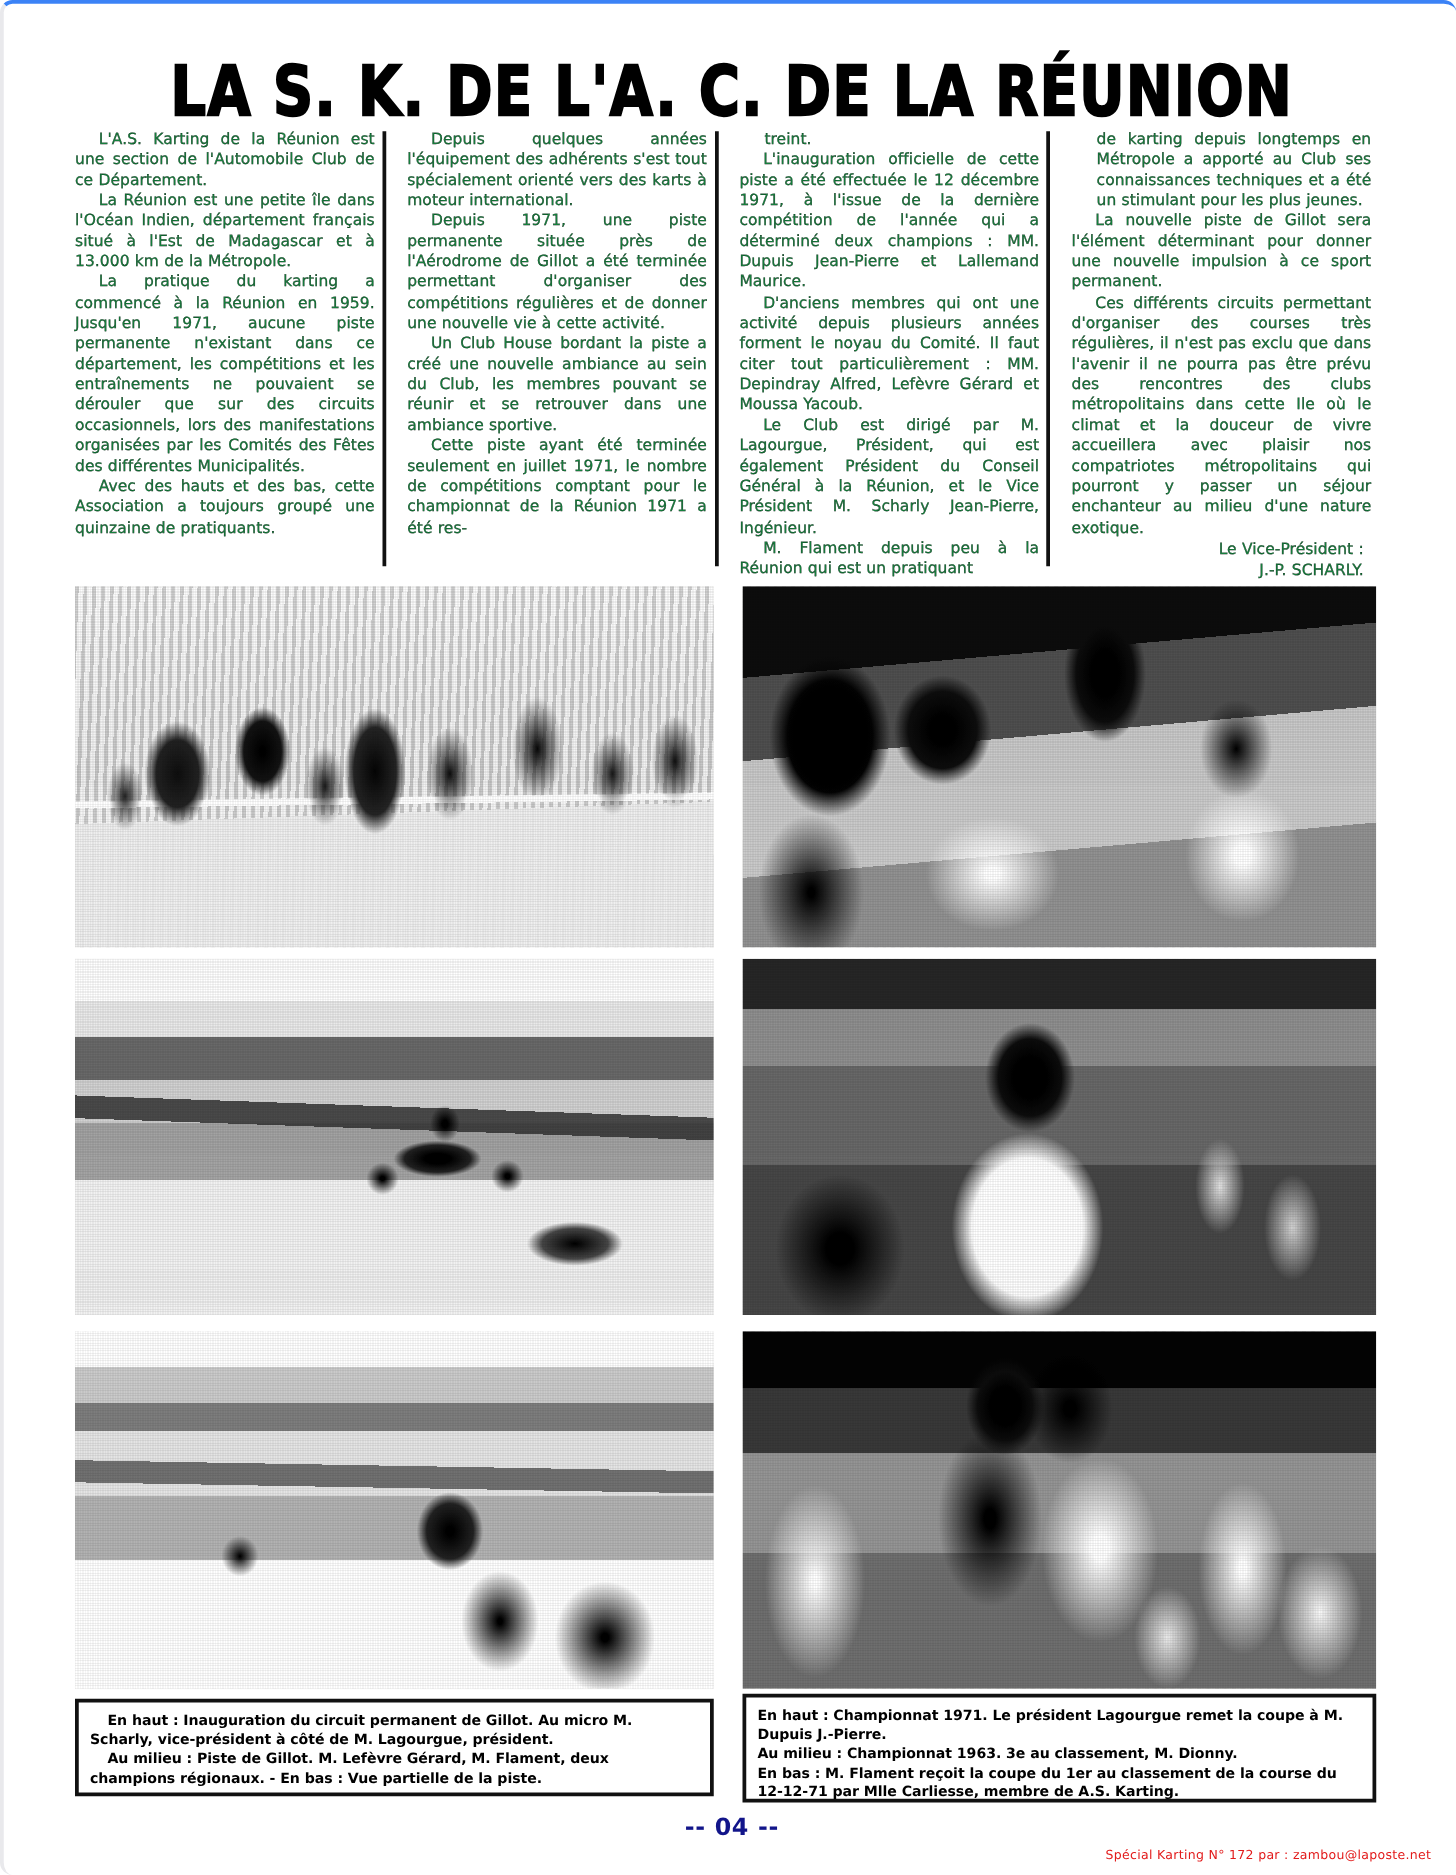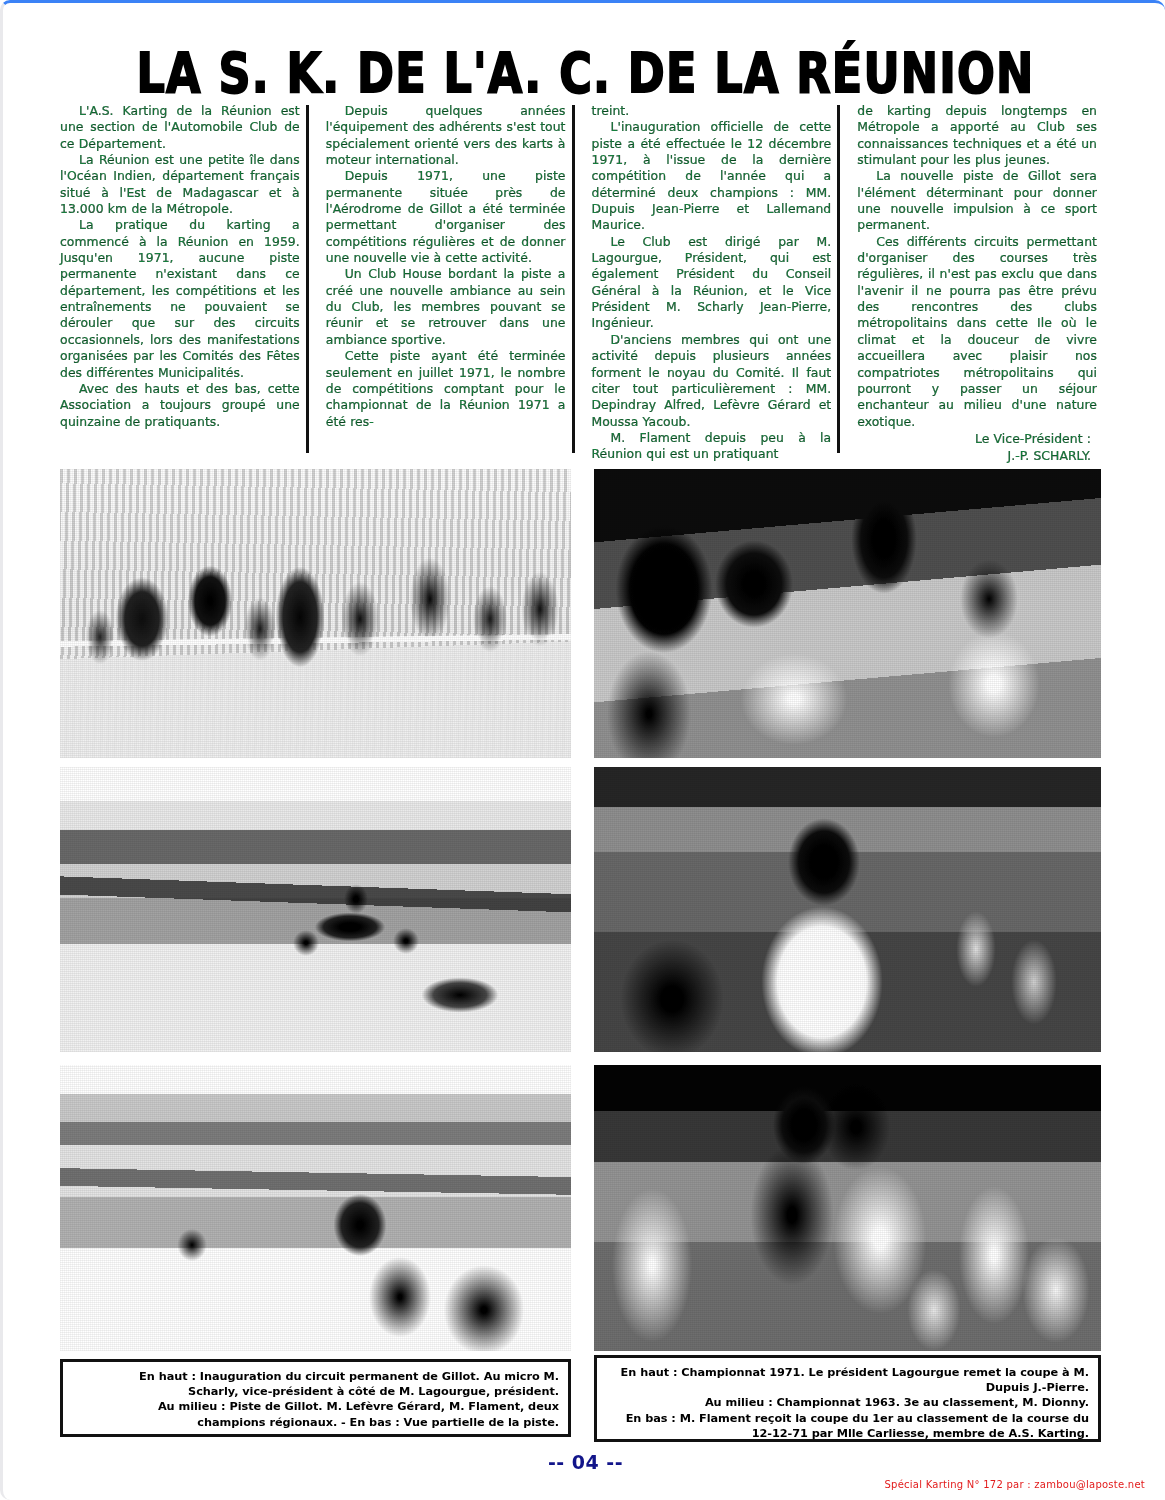--- a/index.html
+++ b/index.html
@@ -75,21 +75,21 @@
     text-justify: inter-word;
     font-family: "DejaVu Sans", sans-serif;
     font-size: 12.4px;
     line-height: 16.35px;
     color: #15803d;
     text-indent: 19px;
     letter-spacing: 0.05px;
     word-spacing: 0.2px;
     -webkit-text-stroke: 0.2px #000;
   }
-  .col p.noindent { text-indent: 0; }
+  .col p.noindent { text-indent: 0; margin-left: 20px; }
   .col p.sig {
     text-indent: 0;
     text-align: right;
     padding-right: 6px;
     margin-top: 1px;
   }
 
   
   .photo {
     position: absolute;
@@ -120,21 +120,20 @@
     padding: 7px 9px 8px 9px;
   }
   .caption-box p {
     margin: 0;
     font-family: "DejaVu Sans", sans-serif;
     font-weight: 700;
     font-size: 11.3px;
     line-height: 15.2px;
     color: #000;
     letter-spacing: -0.05px;
-    text-align: right;
   }
   .caption-box p.ind { text-indent: 14px; }
 
   
   .pagenum {
     position: absolute;
     left: 0;
     top: 1448px;
     width: 1165px;
     text-align: center;
@@ -176,22 +175,22 @@
     <div class="col">
       <p>Depuis quelques années l'équipement des adhérents s'est tout spécialement orienté vers des karts à moteur international.</p>
       <p>Depuis 1971, une piste permanente située près de l'Aérodrome de Gillot a été terminée permettant d'organiser des compétitions régulières et de donner une nouvelle vie à cette activité.</p>
       <p>Un Club House bordant la piste a créé une nouvelle ambiance au sein du Club, les membres pouvant se réunir et se retrouver dans une ambiance sportive.</p>
       <p>Cette piste ayant été terminée seulement en juillet 1971, le nombre de compétitions comptant pour le championnat de la Réunion 1971 a été res-</p>
     </div>
 
     <div class="col">
       <p class="noindent">treint.</p>
       <p>L'inauguration officielle de cette piste a été effectuée le 12 décembre 1971, à l'issue de la dernière compétition de l'année qui a déterminé deux champions : MM. Dupuis Jean-Pierre et Lallemand Maurice.</p>
+      <p>D'anciens membres qui ont une activité depuis plusieurs années forment le noyau du Comité. Il faut citer tout particulièrement : MM. Depindray Alfred, Lefèvre Gérard et Moussa Yacoub.</p>
       <p>Le Club est dirigé par M. Lagourgue, Président, qui est également Président du Conseil Général à la Réunion, et le Vice Président M. Scharly Jean-Pierre, Ingénieur.</p>
-      <p>D'anciens membres qui ont une activité depuis plusieurs années forment le noyau du Comité. Il faut citer tout particulièrement : MM. Depindray Alfred, Lefèvre Gérard et Moussa Yacoub.</p>
       <p>M. Flament depuis peu à la Réunion qui est un pratiquant</p>
     </div>
 
     <div class="col">
       <p class="noindent">de karting depuis longtemps en Métropole a apporté au Club ses connaissances techniques et a été un stimulant pour les plus jeunes.</p>
       <p>La nouvelle piste de Gillot sera l'élément déterminant pour donner une nouvelle impulsion à ce sport permanent.</p>
       <p>Ces différents circuits permettant d'organiser des courses très régulières, il n'est pas exclu que dans l'avenir il ne pourra pas être prévu des rencontres des clubs métropolitains dans cette Ile où le climat et la douceur de vivre accueillera avec plaisir nos compatriotes métropolitains qui pourront y passer un séjour enchanteur au milieu d'une nature exotique.</p>
       <p class="sig">Le Vice-Président :</p>
       <p class="sig">J.-P. SCHARLY.</p>
     </div>

